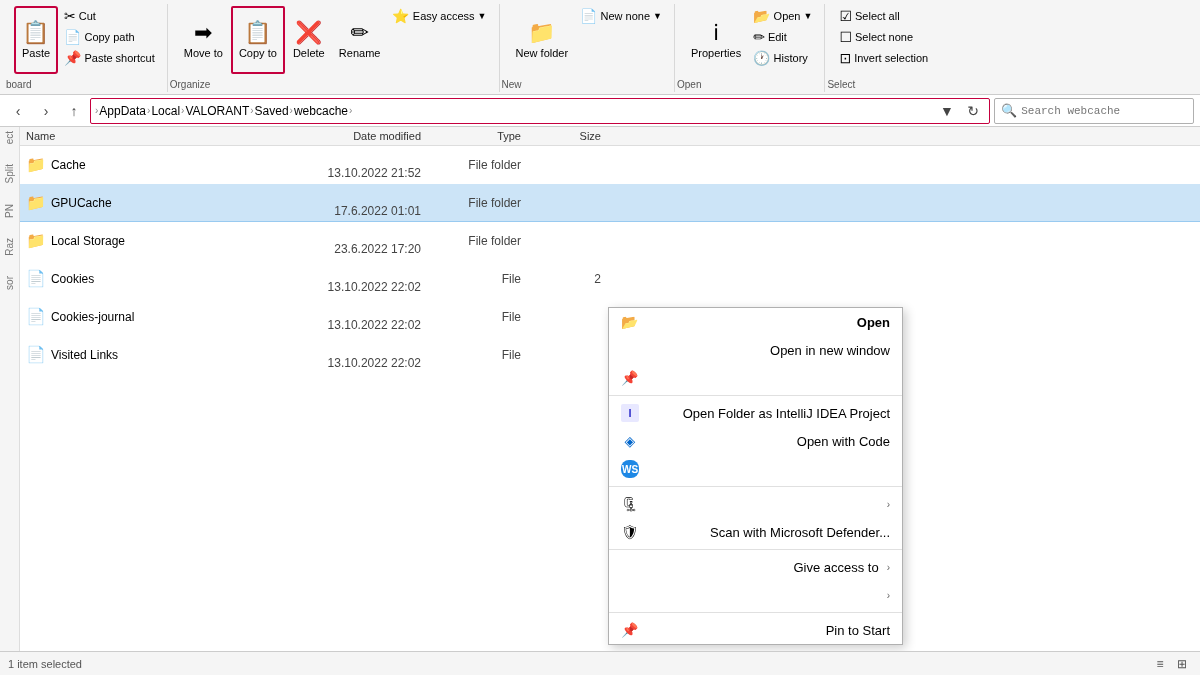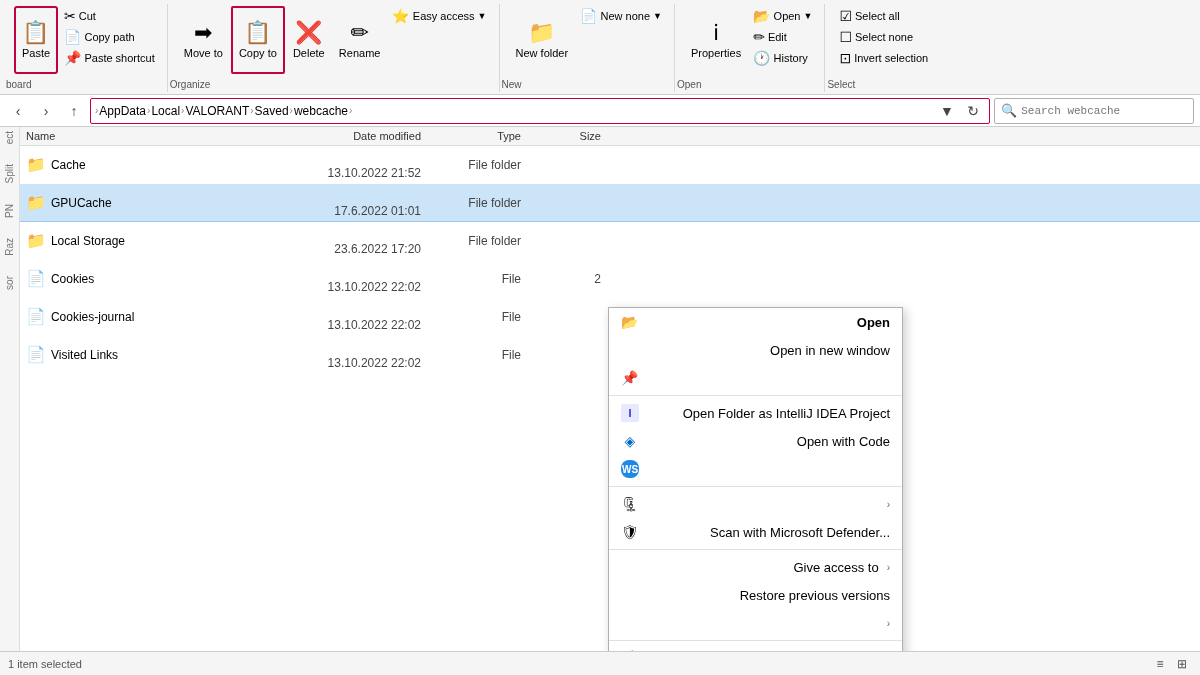--- a/index.html
+++ b/index.html
@@ -586,24 +586,20 @@
         <span class="ctx-label">Scan with Microsoft Defender...</span>
       </div>
       <div class="ctx-separator"></div>
       <div class="ctx-item">
         <span class="ctx-icon"></span>
         <span class="ctx-label">Give access to</span>
         <span class="ctx-arrow">›</span>
       </div>
       <div class="ctx-item">
         <span class="ctx-icon"></span>
-        <span class="ctx-label">Restore previous versions</span>
-      </div>
-      <div class="ctx-item">
-        <span class="ctx-icon"></span>
         <span class="ctx-arrow">›</span>
       </div>
       <div class="ctx-separator"></div>
       <div class="ctx-item">
         <span class="ctx-icon">📌</span>
         <span class="ctx-label">Pin to Start</span>
       </div>
 
     </div>
 

